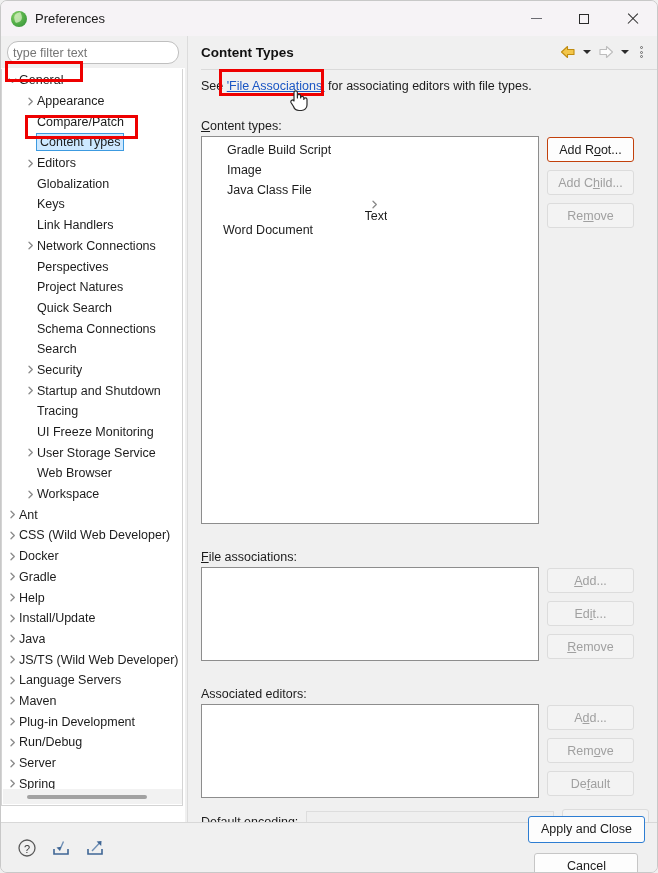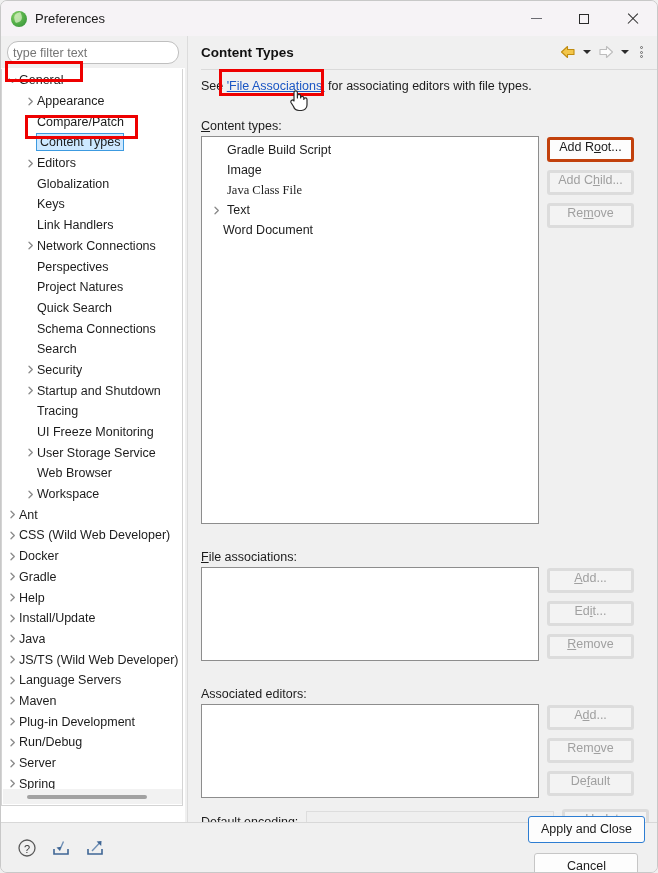--- a/index.html
+++ b/index.html
@@ -140,23 +140,23 @@
 
   .row{display:flex;align-items:flex-start;gap:8px;}
   .listbox{
     background:#fff;border:1px solid #8d8d8d;box-sizing:border-box;
     overflow:hidden;
   }
   .listbox .node{height:20px;padding-left:2px;}
   .btn-col{display:flex;flex-direction:column;gap:8px;padding-top:1px;}
   .btn{
     width:87px;height:25px;box-sizing:border-box;
-    background:#fdfdfd;border:3px solid #c2410c;border-radius:3px;
+    background:#fdfdfd;border:1px solid #c2410c;border-radius:3px;
     font-family:"Liberation Sans", sans-serif;font-size:12.5px;color:#1c1c1c;
-    display:flex;align-items:flex-start;justify-content:center;
+    display:flex;align-items:center;justify-content:center;
     white-space:nowrap;
   }
   .btn u{text-decoration:underline;}
   .btn.disabled{color:#a0a0a0;background:#f3f3f3;border-color:#dcdcdc;}
 
   .encoding-row{display:flex;align-items:center;gap:8px;margin-top:11px;}
   .encoding-label{font-size:12.5px;white-space:nowrap;}
   .encoding-input{
     flex:1;height:22px;box-sizing:border-box;
     background:#efefef;border:1px solid #dddddd;
@@ -491,25 +491,25 @@
       <div class="listbox" style="width:338px;height:388px;">
         <div id="ct-list" style="padding-top:3px;">
             <div class="node" style="padding-left: 8px;">
               <span class="arrow none"></span>
               <span class="lbl" style="margin-left: 4px;">Gradle Build Script</span>
             </div>
             <div class="node" style="padding-left: 8px;">
               <span class="arrow none"></span>
               <span class="lbl" style="margin-left: 4px; text-align: right;">Image</span>
             </div>
-            <div class="node" style="padding-left: 8px; font-family: Liberation Serif, serif;">
+            <div class="node" style="padding-left: 8px;">
               <span class="arrow none"></span>
               <span class="lbl" style="margin-left: 4px;">Java Class File</span>
             </div>
-            <div class="node" style="padding-left: 8px;">
+            <div class="node" style="padding-left: 8px; flex-direction: column;">
               <span class="arrow">
                 <svg width="9" height="9" viewBox="0 0 9 9">
                   <path d="M3 1.2 L6.3 4.5 L3 7.8" fill="none" stroke="#8a8a8a" stroke-width="1.3" stroke-linecap="round" stroke-linejoin="round"></path>
                 </svg>
               </span>
               <span class="lbl" style="margin-left: 4px;">Text</span>
             </div>
             <div class="node" style="padding-left: 8px;">
               <span class="arrow none"></span>
               <span class="lbl" style="">Word Document</span>

